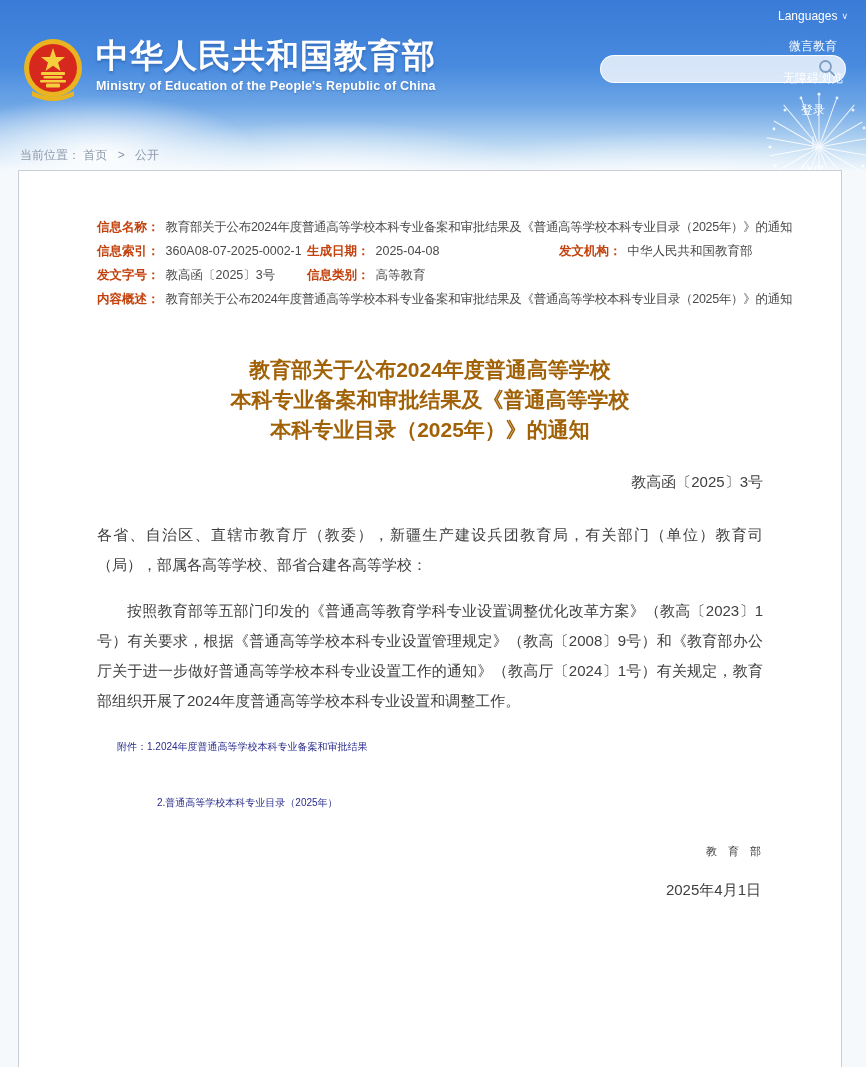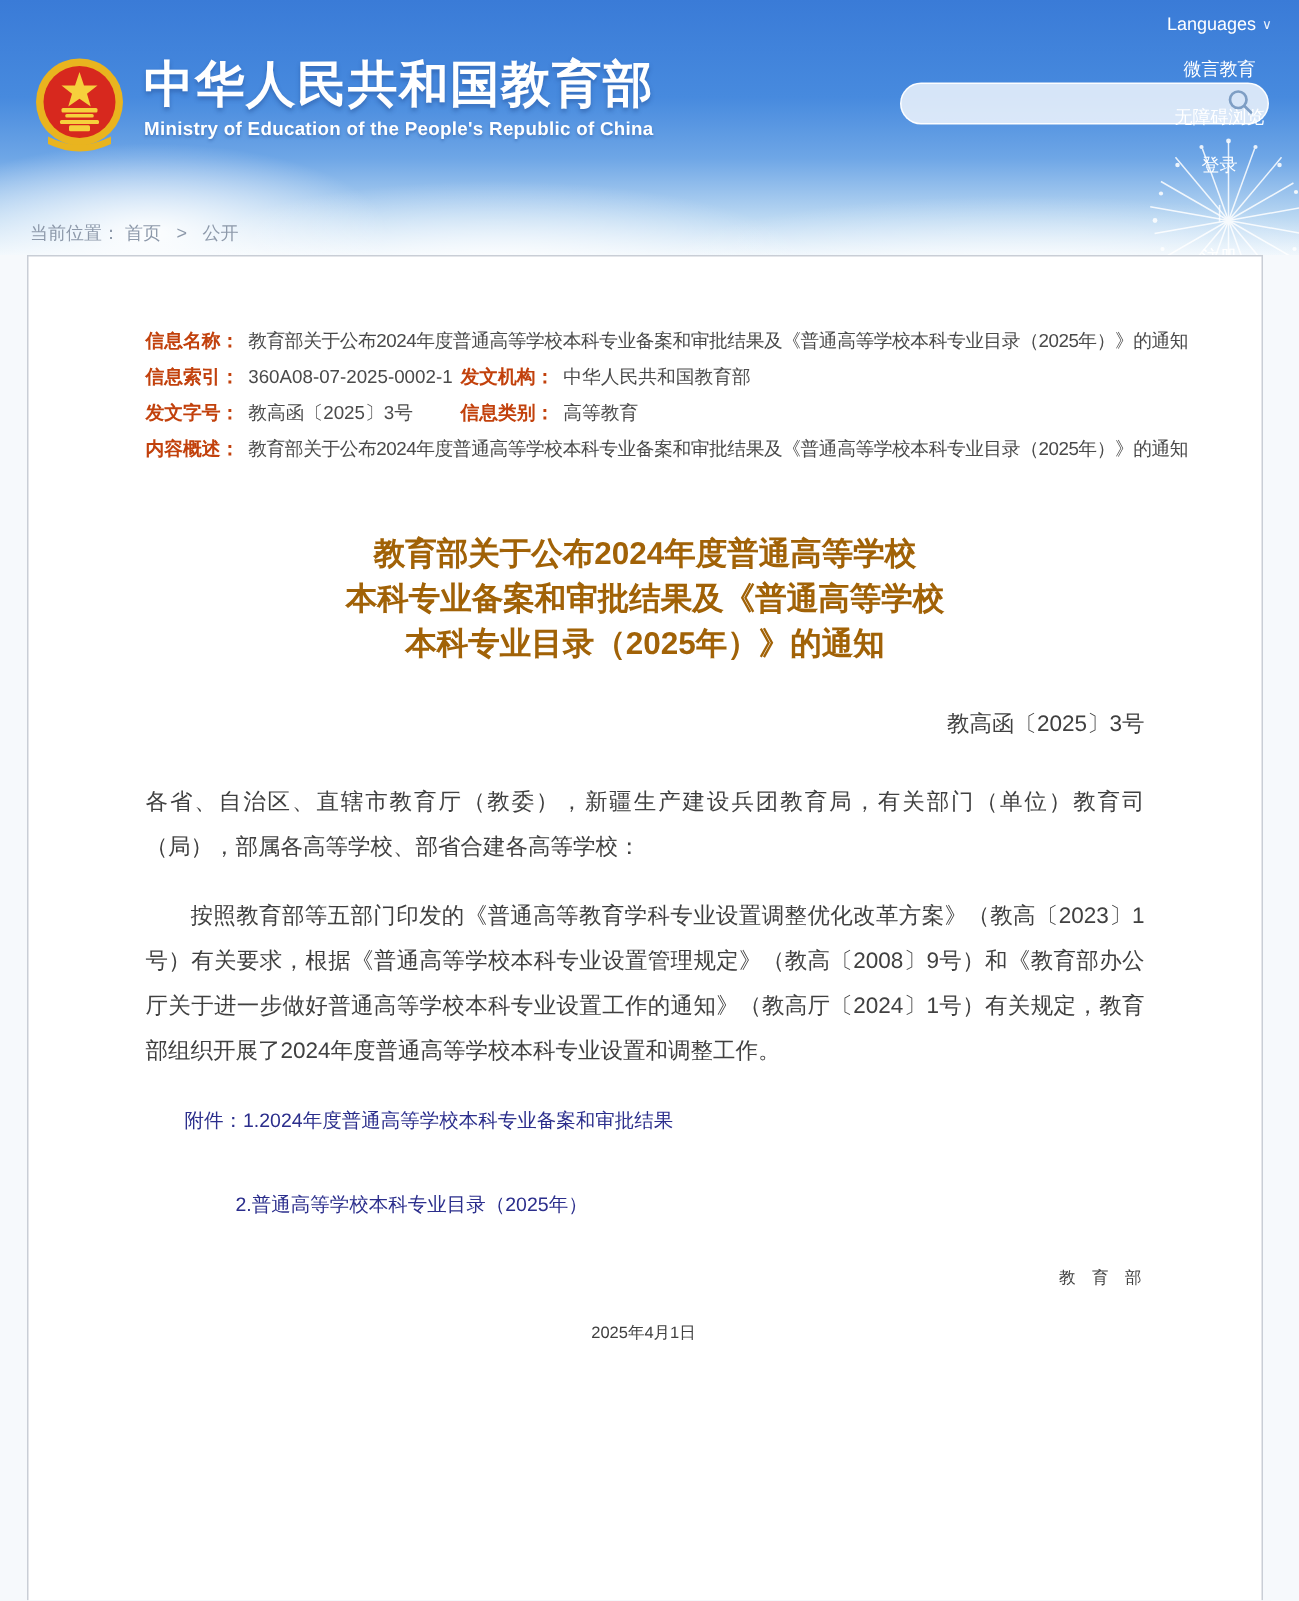--- a/index.html
+++ b/index.html
@@ -55,27 +55,27 @@
 
   .doc-title { margin-top:44px; text-align:center; font-size:21px; font-weight:bold;
     color:#a16207; line-height:30px; }
   .doc-no { margin-top:28px; text-align:right; font-size:15px; color:#404040; }
 
   .body-text { margin-top:28px; font-size:15px; color:#404040; line-height:30px; text-align:justify; }
   .para { margin-top:16px; }
   .para.first { margin-top:0; }
   .para.indent { text-indent:2em; }
 
-  .attach { margin-top:16px; font-size:13px; line-height:30px; }
+  .attach { margin-top:16px; font-size:10px; line-height:30px; }
   .attach-line1 { text-indent:2em; }
   .attach-line2 { margin-top:26px; margin-left:60px; }
   .attach, .attach a { color:#2b2e8c; text-decoration:none; cursor:pointer; }
 
   .sign-org { margin-top:26px; text-align:right; font-size:11px; color:#404040; padding-right:2px; }
-  .sign-date { margin-top:22px; text-align:center; font-size:11px; color:#404040; padding-right:2px; }
+  .sign-date { margin-top:22px; text-align:right; font-size:15px; color:#404040; padding-right:2px; }
 </style>
 </head>
 <body>
 
 <div class="page">
 
   <div class="hero">
     <div class="cloud c1"></div>
     <div class="cloud c2"></div>
     <div class="cloud c3"></div>
@@ -205,20 +205,24 @@
     <div class="meta">
       <div class="meta-row">
         <span class="meta-label">信息名称：</span>
         <span class="meta-val squeeze">教育部关于公布2024年度普通高等学校本科专业备案和审批结果及《普通高等学校本科专业目录（2025年）》的通知</span>
       </div>
       <div class="meta-row">
         <span class="pair w1">
           <span class="meta-label">信息索引：</span>
           <span class="meta-val">360A08-07-2025-0002-1</span>
         </span>
+        <span class="pair w2">
+          <span class="meta-label">生成日期：</span>
+          <span class="meta-val">2025-04-08</span>
+        </span>
         <span class="pair">
           <span class="meta-label">发文机构：</span>
           <span class="meta-val">中华人民共和国教育部</span>
         </span>
       </div>
       <div class="meta-row">
         <span class="pair w1">
           <span class="meta-label">发文字号：</span>
           <span class="meta-val">教高函〔2025〕3号</span>
         </span>

